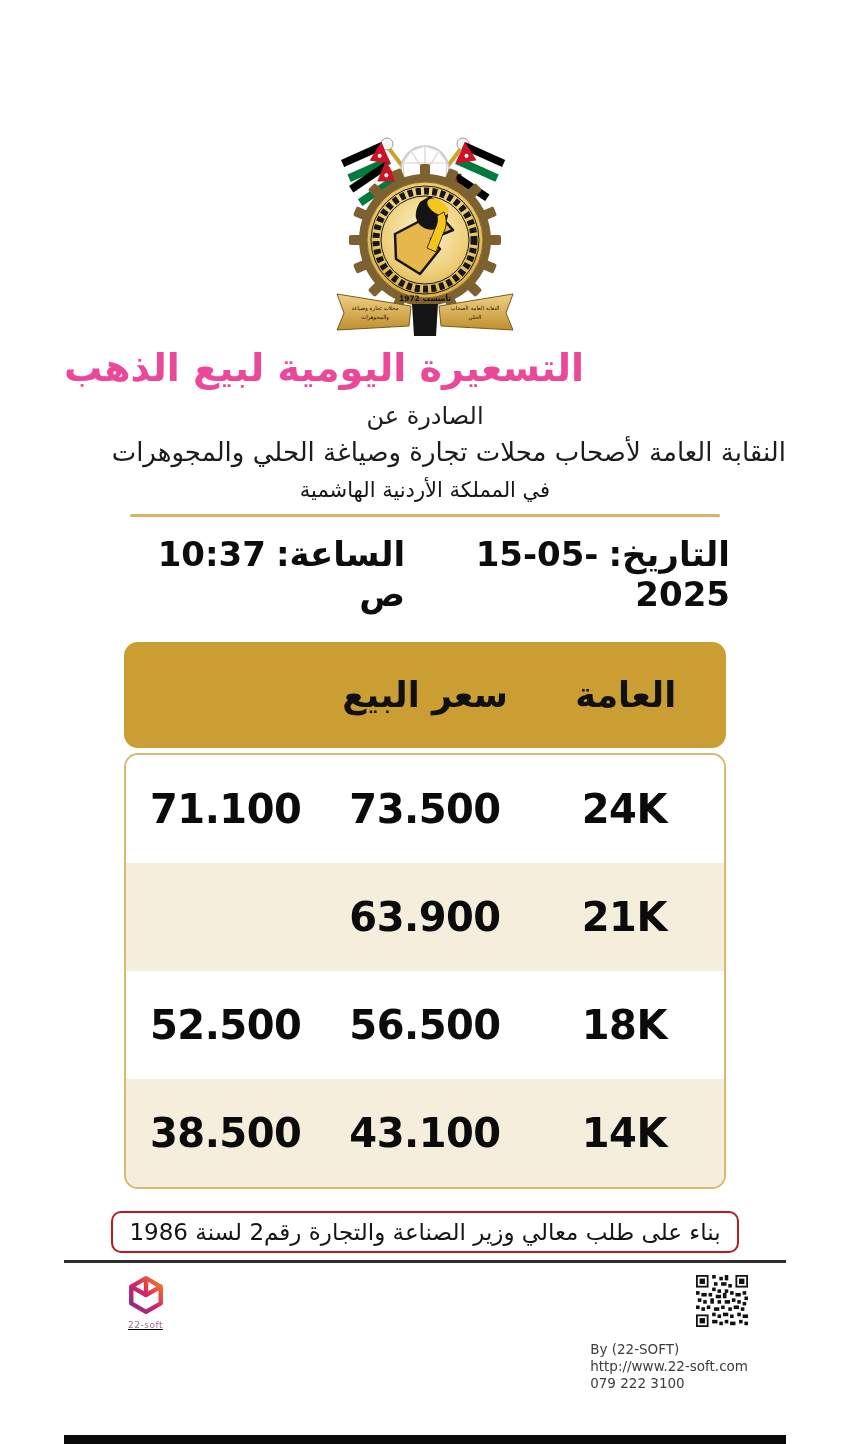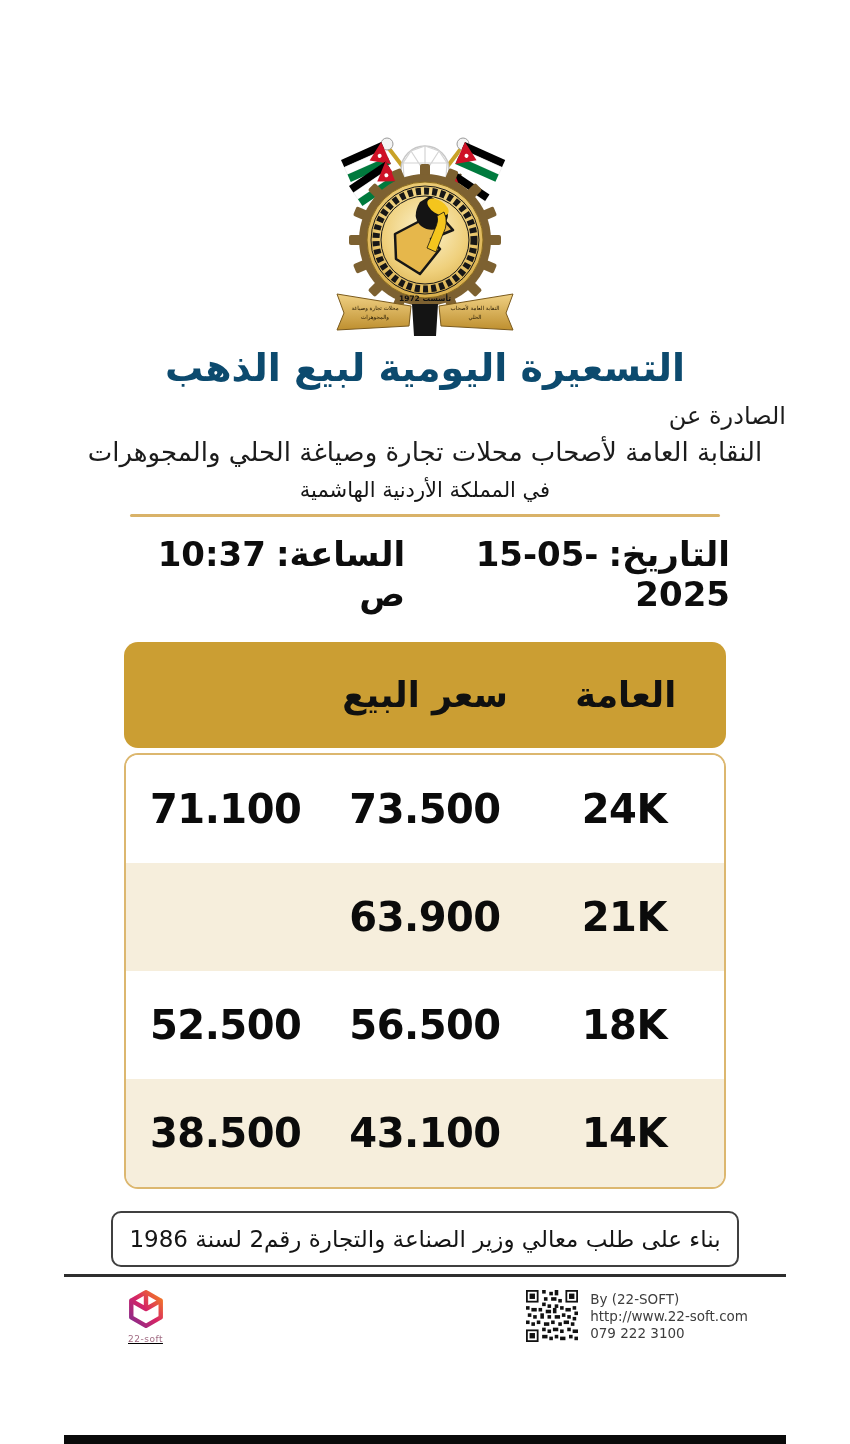--- a/index.html
+++ b/index.html
@@ -3,51 +3,51 @@
 <meta charset="utf-8">
 <style>
   html,body{margin:0;padding:0;}
   body{font-family:"DejaVu Sans", sans-serif;background:#ffffff;}
   .page{position:relative;width:722px;height:1444px;background:#ffffff;overflow:hidden;margin:0 auto;}
 
   
   .emblem-wrap{padding-top:108px;text-align:center;}
 
   
-  .title{font-size:38px;font-weight:bold;color:#0c4a6e;text-align:center;margin-top:-6px;direction:rtl;}
-  .issued{font-size:24px;color:#1c1c1c;margin-top:12px;direction:rtl;}
-  .org{font-size:26px;color:#1c1c1c;text-align:center;margin-top:7px;direction:rtl;}
+  .title{font-size:38px;font-weight:bold;color:#ec4899;text-align:left;margin-top:-6px;direction:rtl;}
+  .issued{font-size:24px;color:#1c1c1c;text-align:center;margin-top:12px;direction:rtl;}
+  .org{font-size:26px;color:#1c1c1c;margin-top:7px;direction:rtl;}
   .country{font-size:21px;color:#151515;text-align:center;margin-top:11px;direction:rtl;}
   .gold-line{height:3px;background:#D9B268;margin:12px 66px 0 66px;border-radius:2px;}
 
   
   .datetime{display:flex;justify-content:space-between;direction:rtl;padding:0 56px;margin-top:17px;
             font-size:34px;font-weight:bold;color:#0d0d0d;}
   .datetime .pair span{margin-left:10px;}
 
   
   .price-table{margin:28px 60px 0 60px;}
   .thead{background:#CB9E33;border-radius:14px;height:106px;display:grid;grid-template-columns:1fr 1fr 1fr;
          direction:rtl;align-items:center;text-align:center;font-size:35px;font-weight:bold;color:#101010;}
   .tbody{margin-top:5px;border:2px solid #DCB76F;border-radius:14px;overflow:hidden;background:#fff;}
   .trow{height:108px;display:grid;grid-template-columns:1fr 1fr 1fr;direction:rtl;align-items:center;
         text-align:center;font-size:40px;font-weight:bold;color:#0b0b0b;letter-spacing:-0.5px;background:#ffffff;}
   .trow.alt{background:#F6EEDC;}
 
   
   .notice-wrap{text-align:center;margin-top:22px;}
-  .notice-box{display:inline-block;border:2px solid #404040;border-radius:10px;padding:13px 16px;
+  .notice-box{display:inline-block;border:2px solid #b91c1c;border-radius:10px;padding:6px 16px;
               font-size:23px;color:#151515;direction:rtl;}
 
   
   .footer-line{height:3px;background:#2e2e2e;margin-top:7px;}
   .footer{display:flex;justify-content:space-between;align-items:flex-start;padding:12px 38px 0 64px;}
   .brand{text-align:left;width:52px;text-decoration:underline;}
   .brand-label{font-size:9px;color:#a06a82;margin-top:1px;letter-spacing:0.5px;}
-  .credits{display:flex;gap:12px;align-items:flex-end;}
+  .credits{display:flex;gap:12px;align-items:flex-end;flex-direction:column;}
   .credit-text{font-size:13.5px;line-height:17px;color:#3d3d3d;text-align:left;padding-top:2px;}
   .bottom-bar{position:absolute;left:0;bottom:0;width:100%;height:9px;background:#0a0a0a;}
 </style>
 </head>
 <body>
 
 <div class="page">
 
   <div class="emblem-wrap">
     <svg width="200" height="240" viewBox="0 0 200 240">

